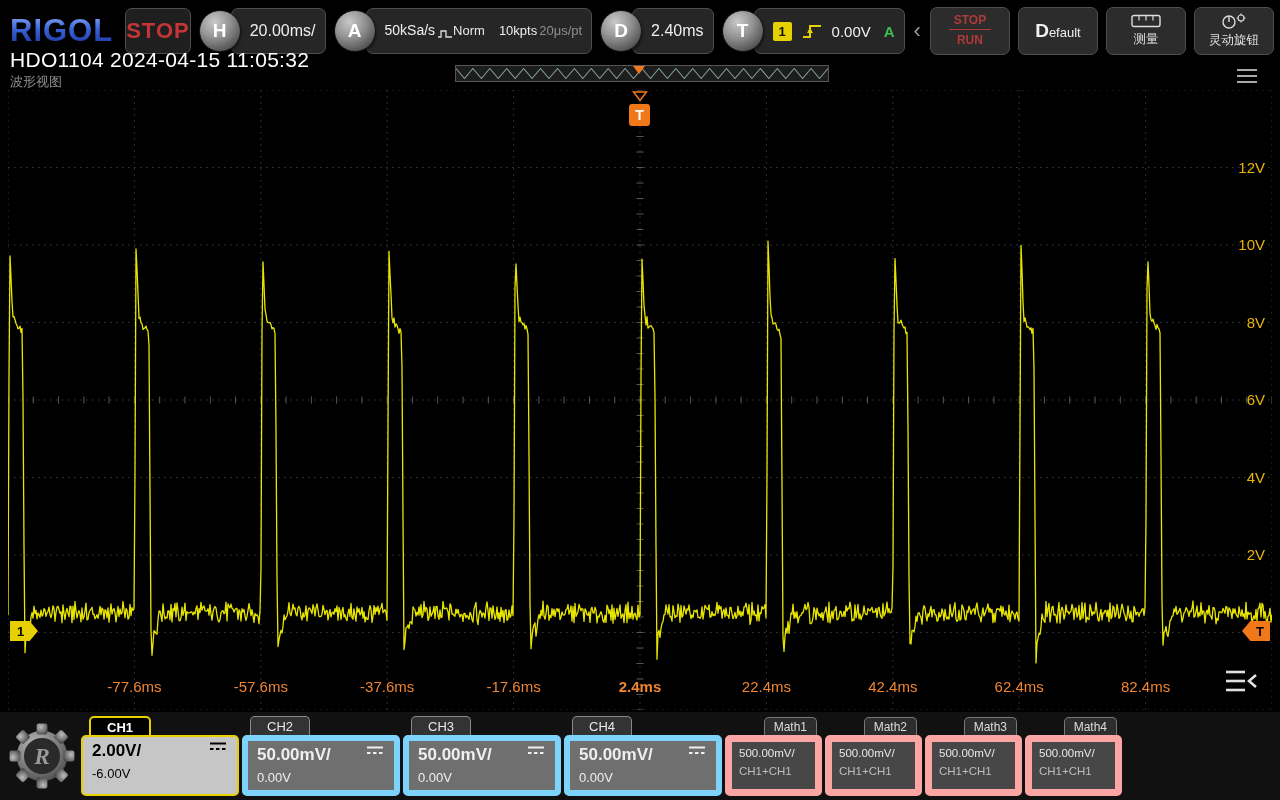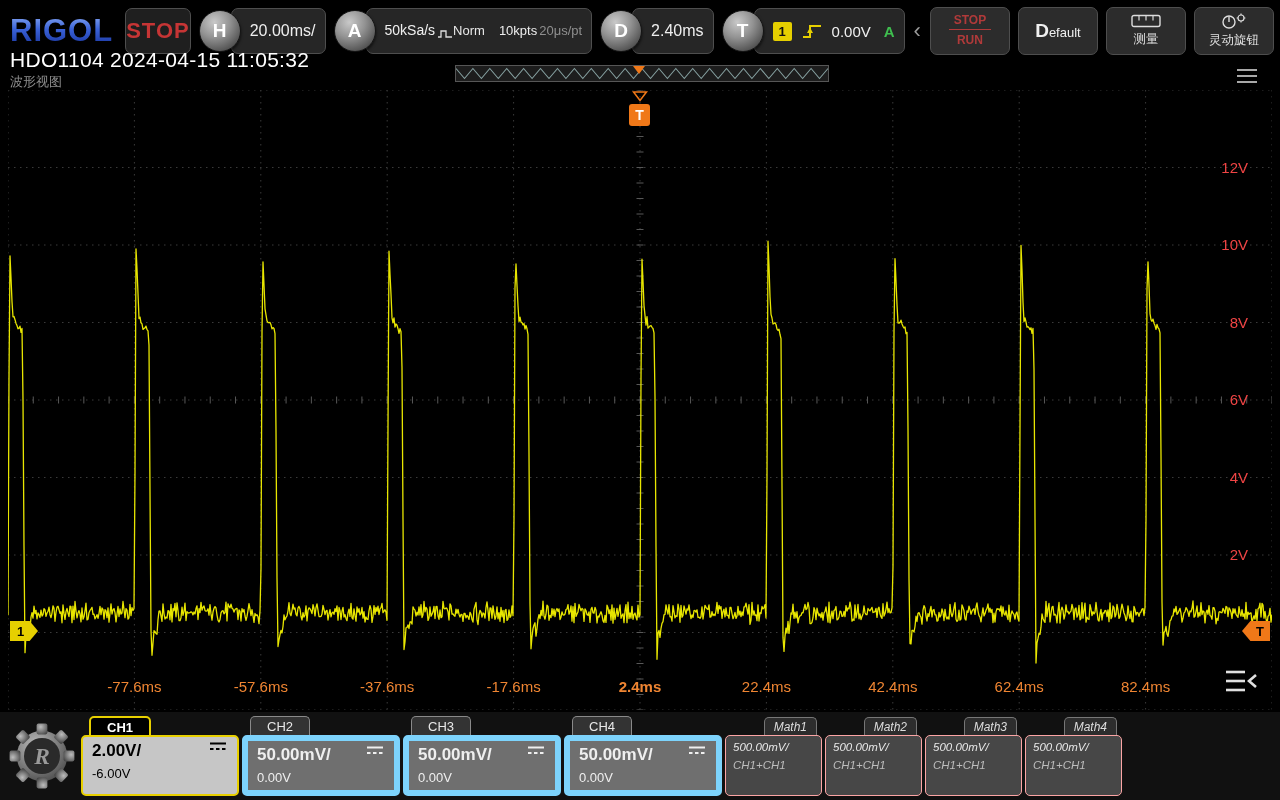--- a/index.html
+++ b/index.html
@@ -42,21 +42,21 @@
   .main-title{position:absolute;left:10px;top:48px;font-size:21px;color:#fff;letter-spacing:.3px;white-space:nowrap;z-index:3;}
   .view-label{position:absolute;left:10px;top:73px;font-size:13px;color:#8d8d8d;z-index:3;}
   .preview{position:absolute;left:455px;top:65px;width:374px;height:17px;background:#1d1d1d;border:1px solid #565656;z-index:3;}
   .preview svg{display:block;}
   .preview-tri{position:absolute;left:177px;top:0;width:0;height:0;border-left:6px solid transparent;border-right:6px solid transparent;border-top:8px solid #f07818;}
   .hamburger{position:absolute;right:22px;top:68px;z-index:3;cursor:pointer;}
 
   
   .scope{position:absolute;left:8px;top:90px;width:1264px;height:620px;background:#000;}
   .scope svg.grid{position:absolute;left:0;top:0;}
-  .ylabels div{position:absolute;right:24px;font-size:15px;color:#ef4444;text-align:right;}
+  .ylabels div{position:absolute;right:7px;font-size:15px;color:#eab308;text-align:right;}
   .xlabels div{position:absolute;top:588px;font-size:15px;color:#ef8532;transform:translateX(-50%);white-space:nowrap;text-align:center;}
   .trig-flag{position:absolute;left:621px;top:1px;display:flex;flex-direction:column;align-items:center;gap:2px;z-index:4;}
   .trig-badge{width:21px;height:22px;background:#f07818;border-radius:3px;color:#fff;font-weight:bold;font-size:14px;
               display:flex;align-items:center;justify-content:center;}
   .ch-mark{position:absolute;left:2px;top:531px;width:28px;height:20px;background:#e6d000;color:#000;font-weight:bold;font-size:13px;
            display:flex;align-items:center;padding-left:7px;clip-path:polygon(0 0,70% 0,100% 50%,70% 100%,0 100%);z-index:4;}
   .trig-mark{position:absolute;right:2px;top:531px;width:28px;height:20px;background:#f07818;color:#000;font-weight:bold;font-size:13px;
            display:flex;align-items:center;justify-content:flex-end;padding-right:6px;clip-path:polygon(30% 0,100% 0,100% 100%,30% 100%,0 50%);z-index:4;}
   .scope-menu{position:absolute;right:14px;bottom:12px;cursor:pointer;z-index:4;}
 
@@ -65,25 +65,25 @@
   .gearlogo{width:72px;height:72px;flex:none;}
   .ch{width:158px;height:80px;display:flex;flex-direction:column;flex:none;}
   .tabrow{height:20px;padding-left:8px;line-height:20px;}
   .ch .tab{display:inline-block;height:28px;padding:0 16px;background:#333;border:1px solid #8a8a8a;border-bottom:none;
            border-radius:5px 5px 0 0;color:#e8e8e8;font-size:13px;}
   .ch .body{flex:1;background:#6f6f6f;border:6px solid #7dd3fc;border-radius:5px;padding:3px 9px 2px;color:#efefef;margin-top:-1px;}
   .ch .row1{display:flex;justify-content:space-between;font-size:17px;font-weight:bold;line-height:22px;}
   .ch .offset{font-size:13px;margin-top:4px;}
   .ch.active .tab{background:#000;border:2px solid #e8d000;color:#fff;font-weight:bold;}
   .ch.active .body{background:#c6c6c6;border:2px solid #e8d000;color:#000;}
-  .math{width:97px;height:80px;display:flex;flex-direction:column;flex:none;font-style:italic;}
+  .math{width:97px;height:80px;display:flex;flex-direction:column;flex:none;}
   .math .tabrow{text-align:right;padding-right:5px;}
   .math .tab{display:inline-block;height:20px;padding:0 9px;background:#2d2d2d;border:1px solid #777;border-bottom:none;
              border-radius:5px 5px 0 0;color:#ddd;font-size:12px;line-height:19px;}
-  .math .body{flex:1;background:#474747;border:1px solid #fca5a5;border-radius:5px;padding:5px 7px 2px;margin-top:-1px;}
+  .math .body{flex:1;background:#474747;border:7px solid #fca5a5;border-radius:5px;padding:5px 7px 2px;margin-top:-1px;}
   .mscale{font-size:11.5px;color:#e8e8e8;}
   .mexpr{font-size:11.5px;color:#bdbdbd;margin-top:6px;}
   .clock{flex:1;height:80px;display:flex;flex-direction:column;align-items:center;justify-content:center;gap:2px;color:#fff;font-size:15px;}
   .clock .icons{display:flex;gap:8px;align-items:center;margin-bottom:2px;}
 </style>
 </head>
 <body>
 
 <div class="toolbar">
   <div class="logo">RIGOL</div>

